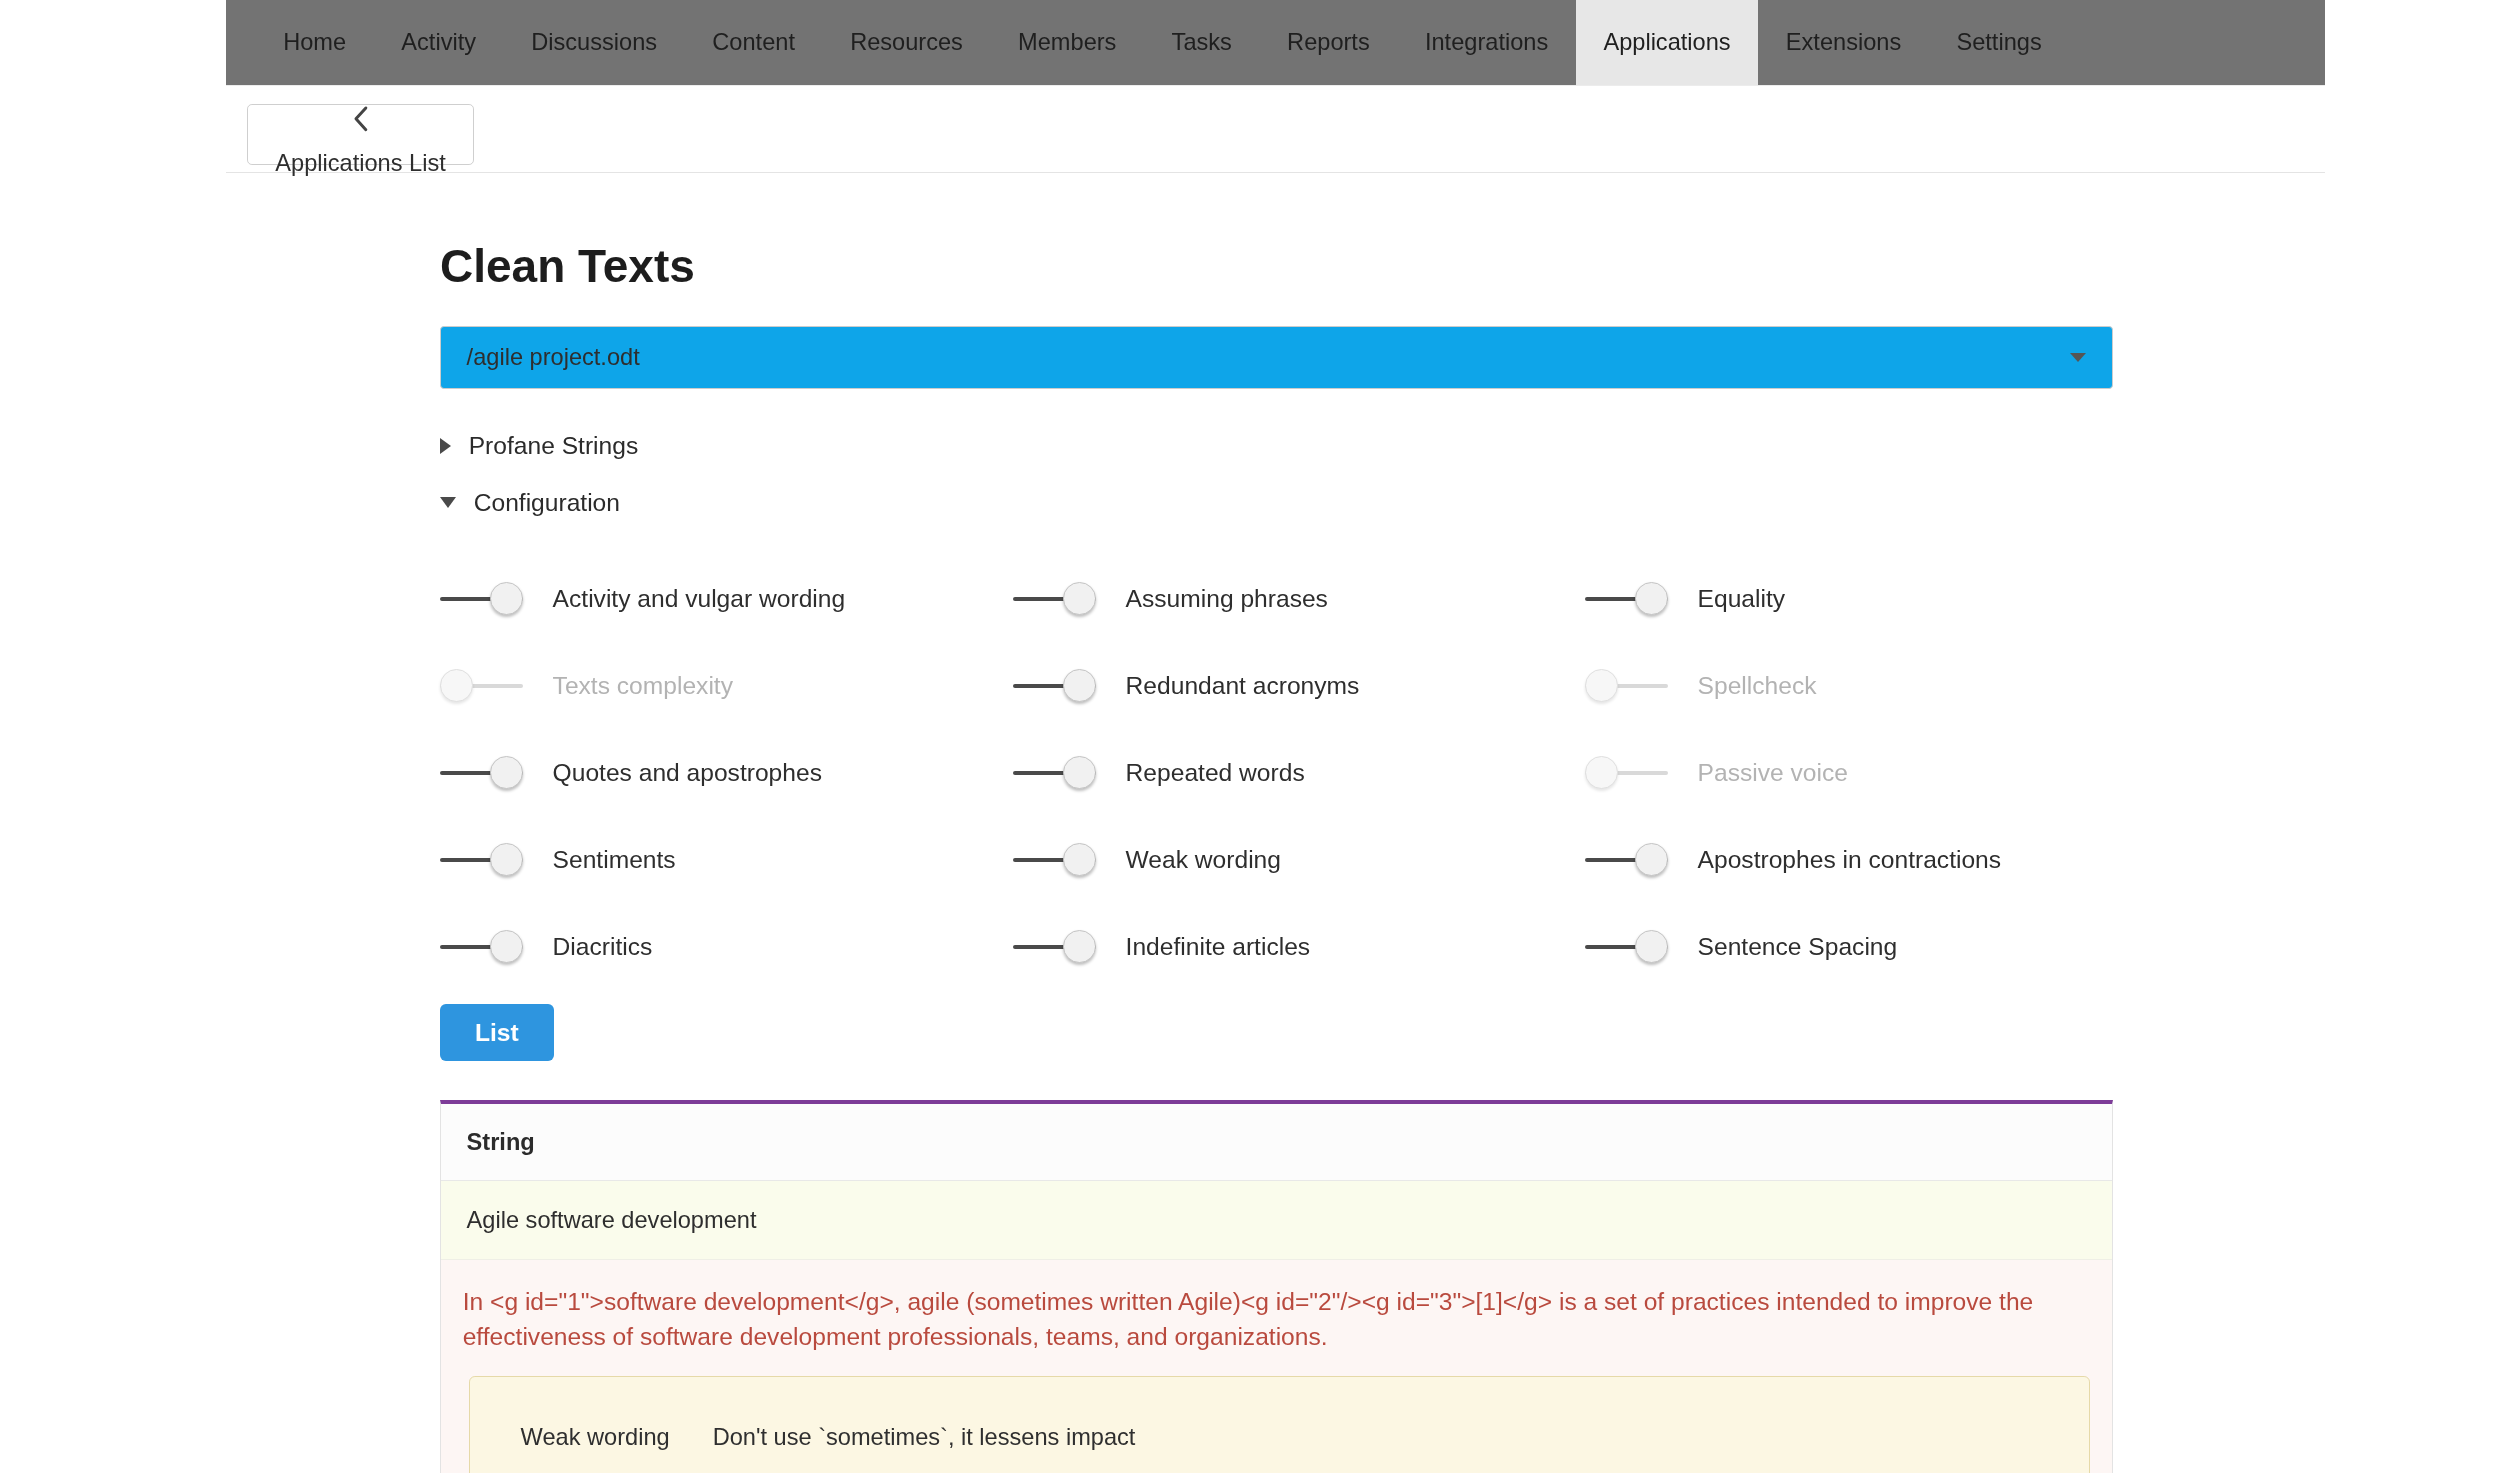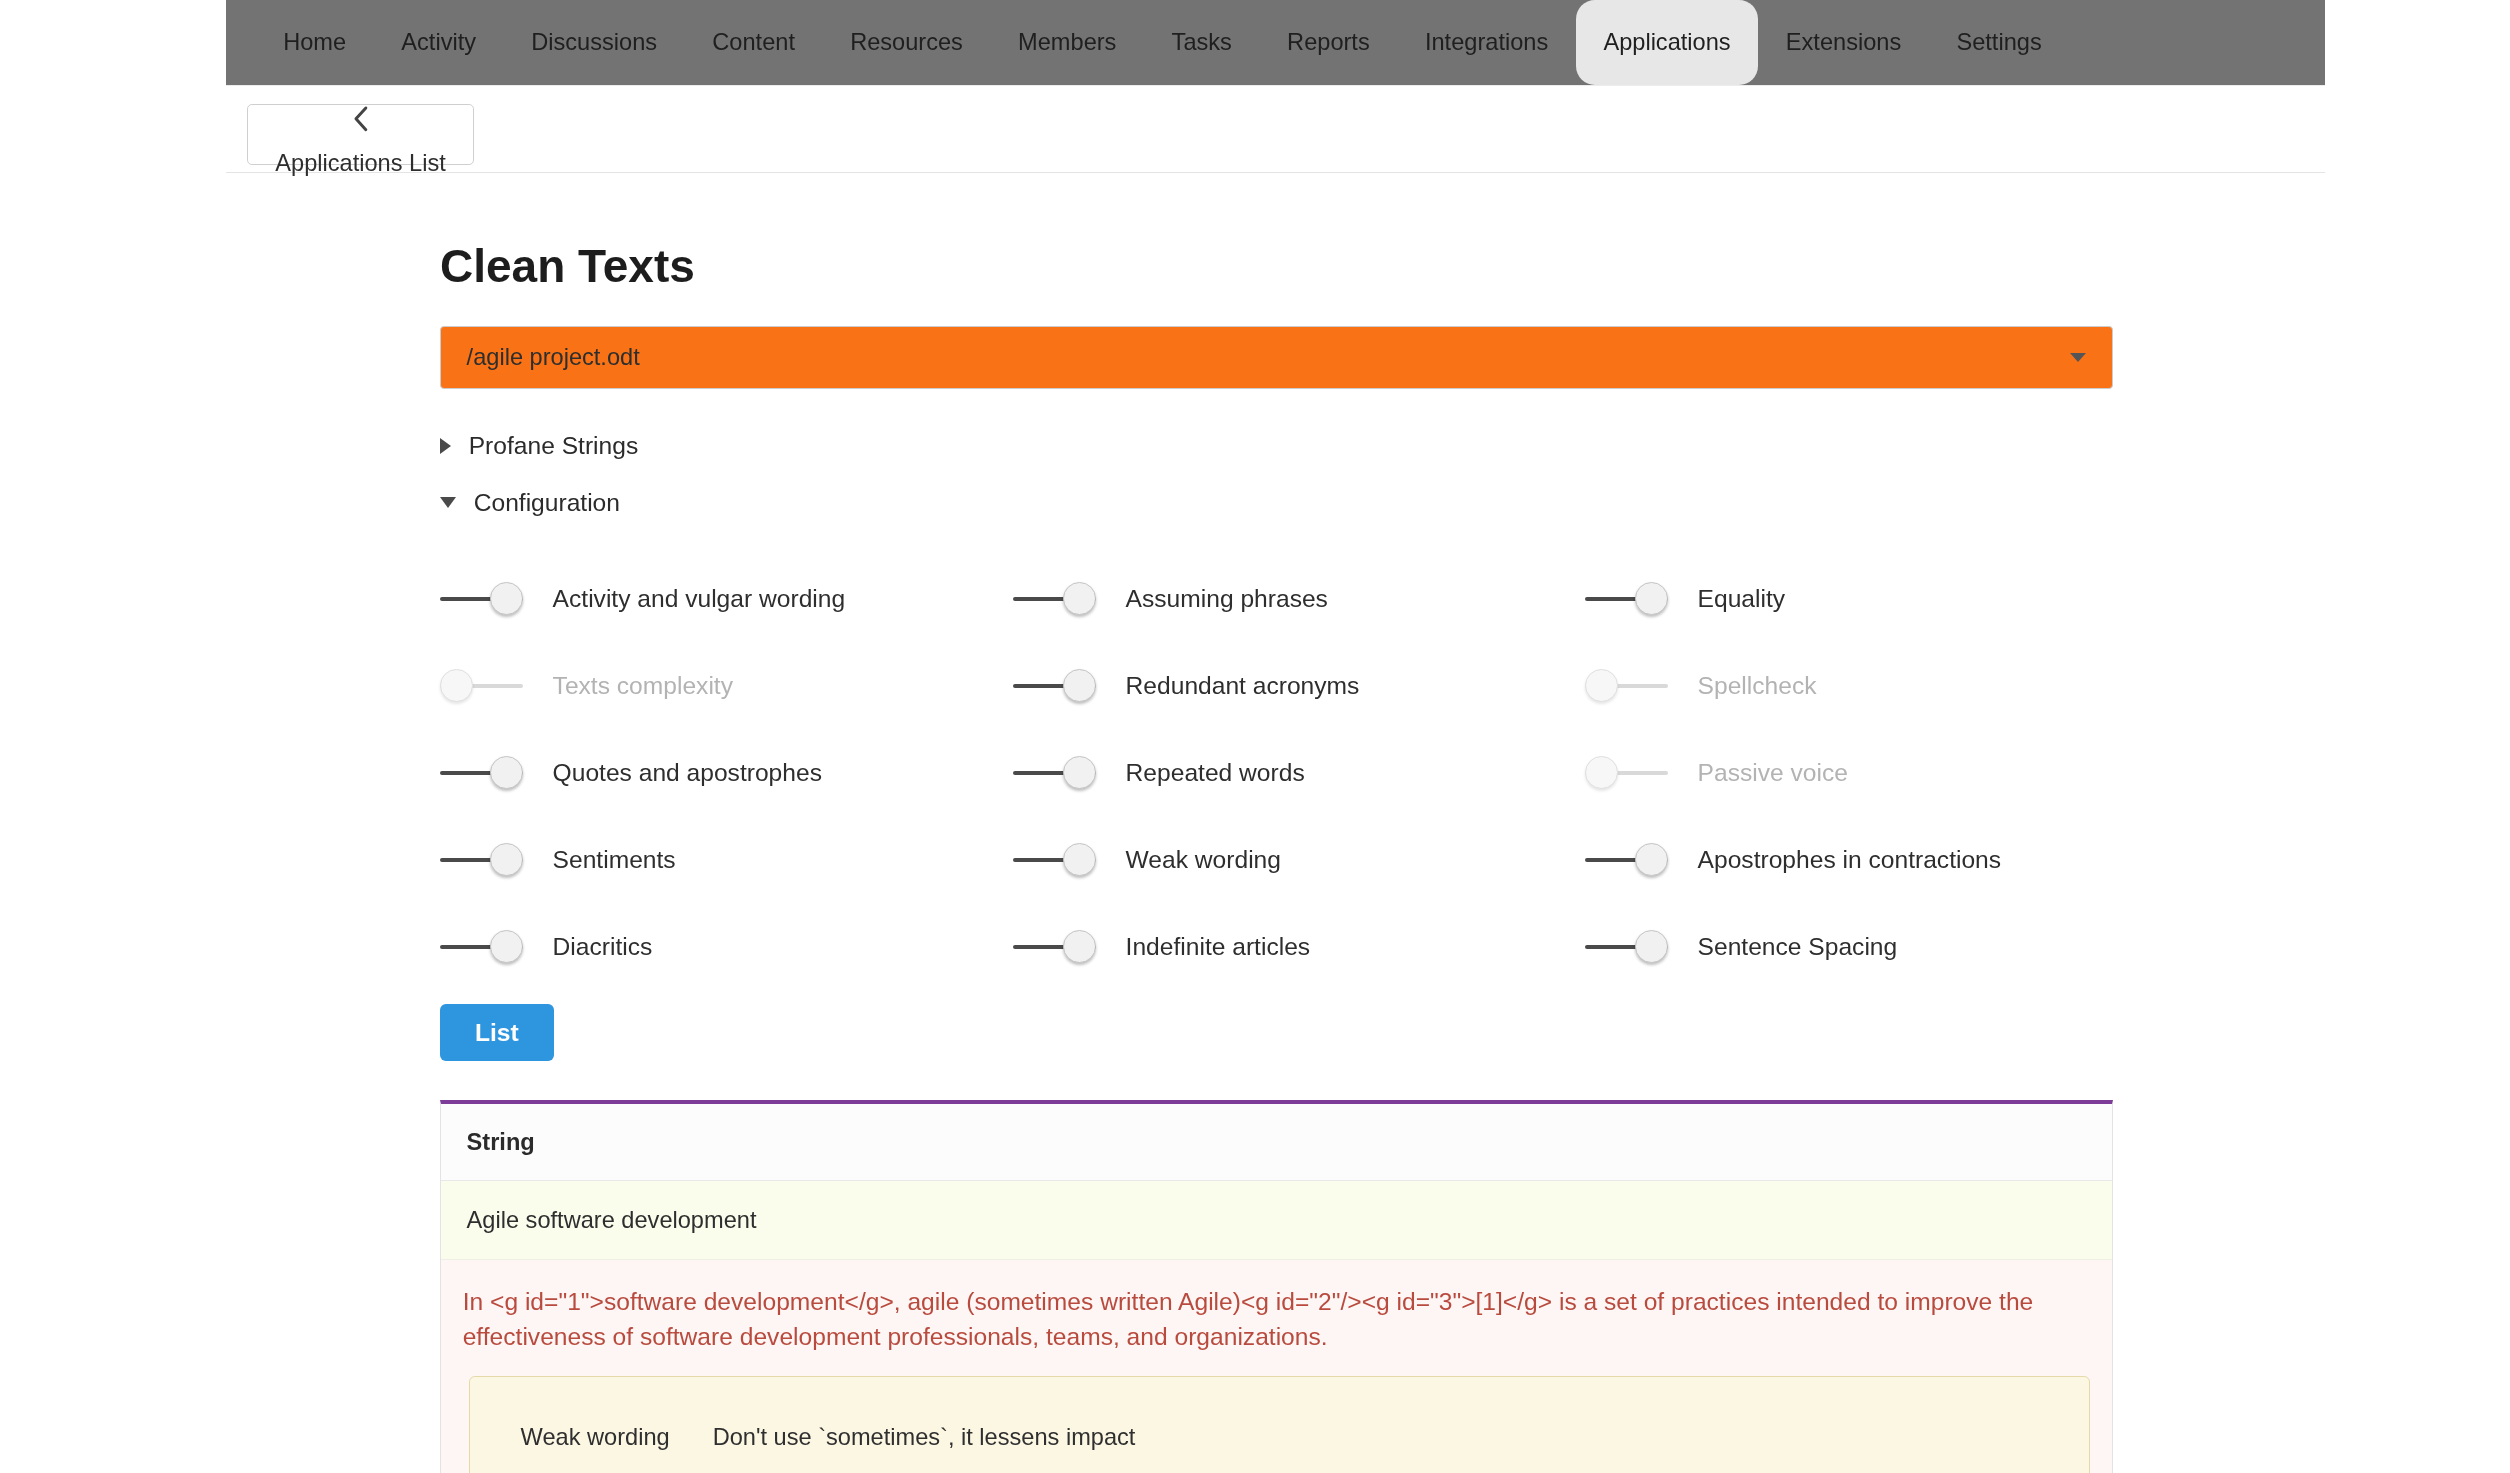--- a/index.html
+++ b/index.html
@@ -21,21 +21,21 @@
     display: flex;
     align-items: stretch;
     padding-left: 29.6px;
   }
   .nav-item {
     display: flex; align-items: center;
     padding: 0 27.6px;
     font-size: 23.6px; color: #1f1f1f;
     cursor: pointer; white-space: nowrap;
   }
-  .nav-item.active { background: #e7e7e7; border-radius: 19px; }
+  .nav-item.active { background: #e7e7e7; }
 
   
   .subheader {
     height: 87px;
     border-bottom: 1px solid #e4e4e4;
     position: relative;
   }
   .back-btn {
     position: absolute; top: 17.7px; left: 20.7px;
     display: inline-flex; align-items: center; gap: 17.7px;
@@ -50,21 +50,21 @@
   
   .content { margin-left: 214px; width: 1673px; padding-top: 67px; }
   h1.page-title {
     margin: 0 0 33px 0;
     font-size: 46px; font-weight: 700; color: #1d1d1d;
     line-height: 1.15;
   }
   .select {
     width: 1673px; height: 63px;
     border: 1px solid #cccccc; border-radius: 3.9px;
-    background: #f97316;
+    background: #0ea5e9;
     display: flex; align-items: center; justify-content: space-between;
     padding: 0 25.6px;
     font-size: 23.6px; color: #2e2e2e;
     cursor: pointer;
   }
   .caret-down {
     width: 0; height: 0;
     border-left: 8.9px solid transparent;
     border-right: 8.9px solid transparent;
     border-top: 9.9px solid #555;

